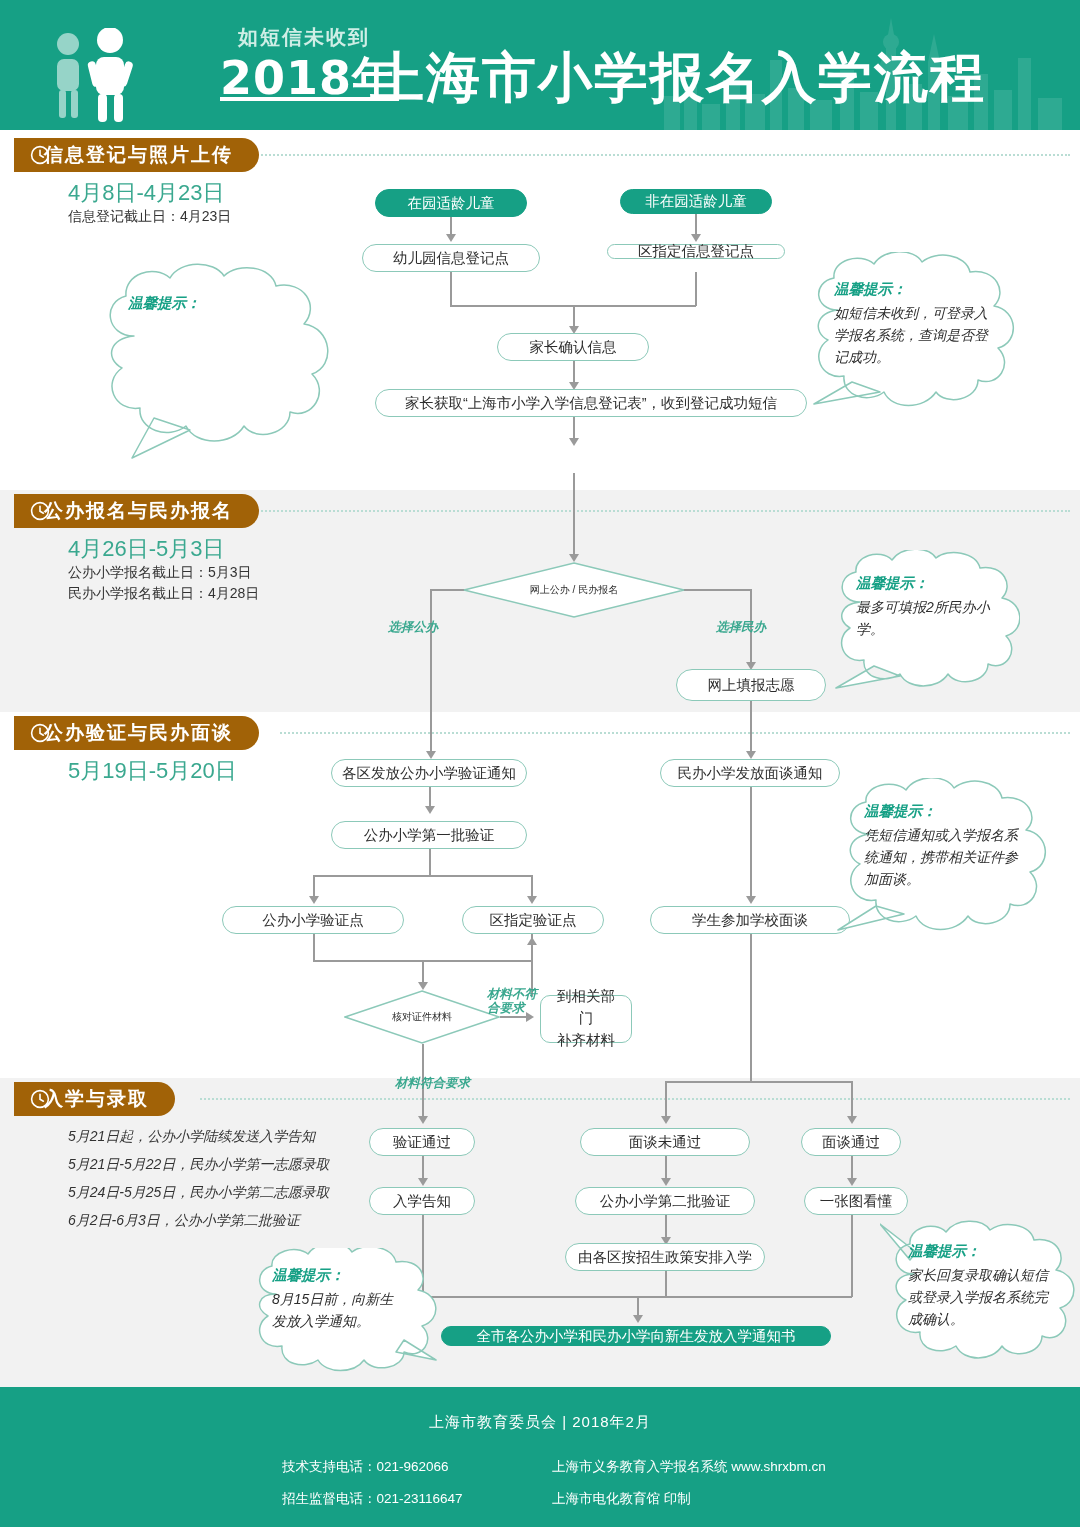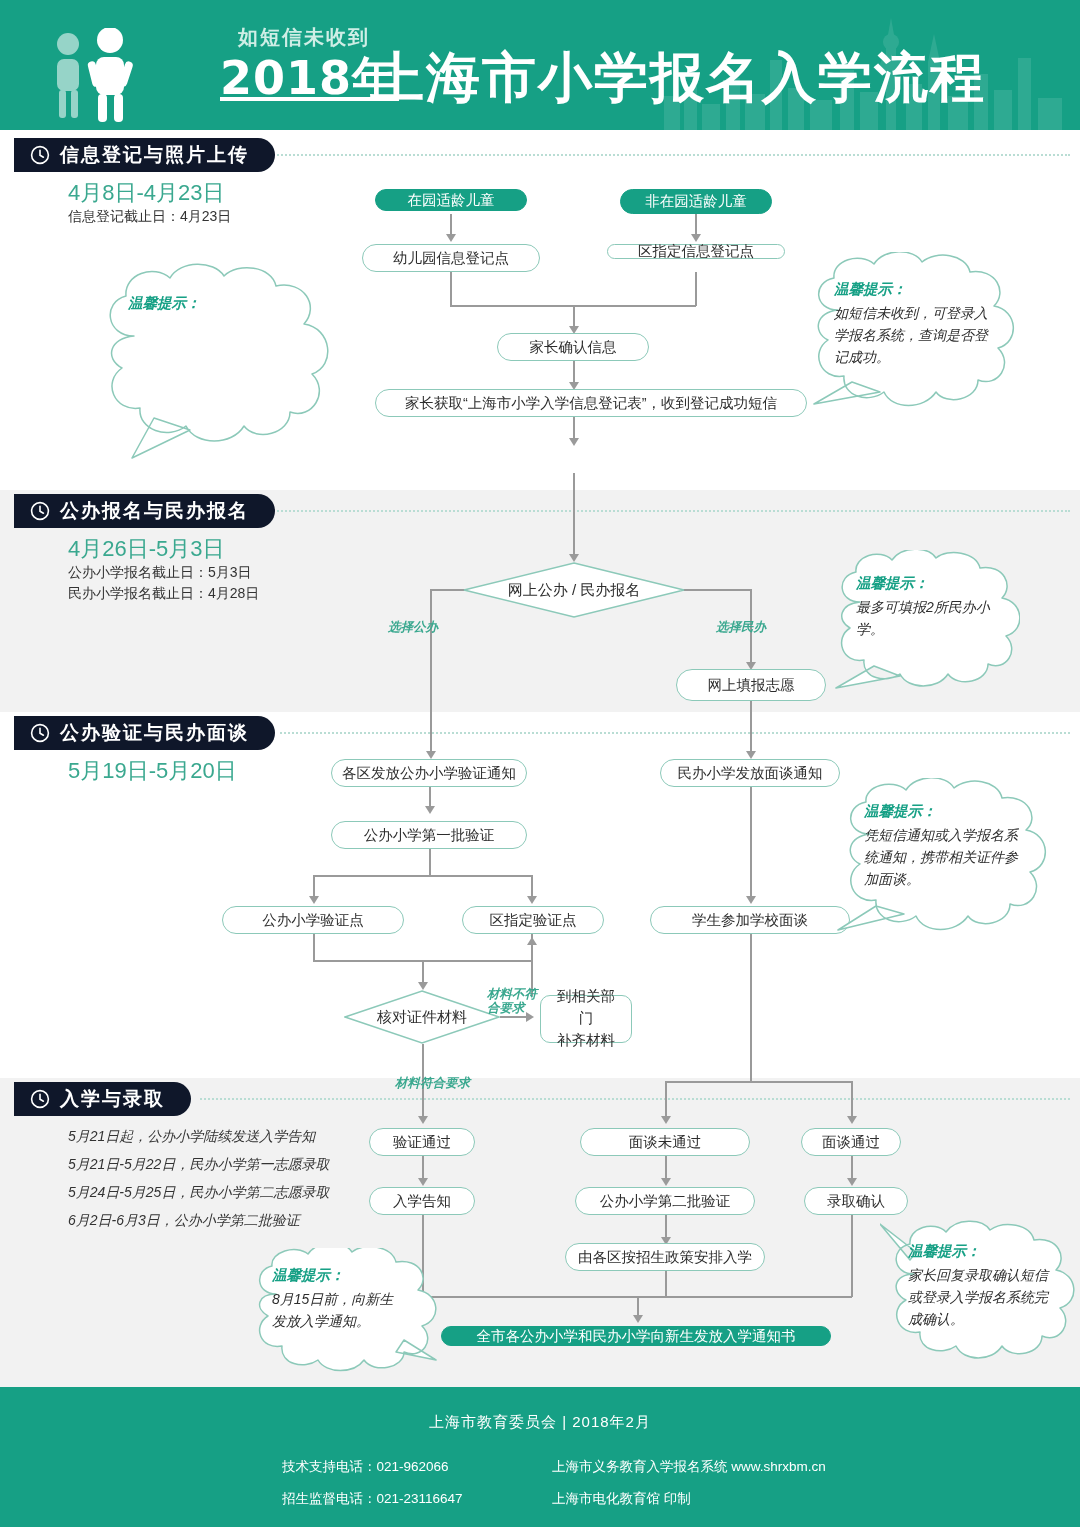--- a/index.html
+++ b/index.html
@@ -36,23 +36,23 @@
     color:#ffffff; letter-spacing:1px; font-family:"DejaVu Sans",sans-serif;text-decoration:underline;
   }
   .hdr-main {
     position:absolute; left:150px; top:24px; font-size:54px; font-weight:bold;
     color:#ffffff; letter-spacing:2px; white-space:nowrap;
   }
 
   
   .sec {
     position:absolute; height:34px; left:14px;
-    background:#0f172a; color:#ffffff;
+    background:#a16207; color:#ffffff;
     border-radius:0 17px 17px 0;
-    display:flex; align-items:center; padding:0 26px 0 46px;
+    display:flex; align-items:center; padding:0 26px 0 30px;
     font-size:19px; font-weight:bold; letter-spacing:2px;
     z-index:6;
   }
   .sec .clk { position:absolute; left:16px; top:7px; width:20px; height:20px; }
   .sec-dots {
     position:absolute; height:1px; right:8px;
     border-top:2px dotted #b9ddd4; z-index:1;
   }
 
   .date-big {
@@ -73,21 +73,21 @@
   }
   .node.solid {
     background:#16a085; border-color:#16a085; color:#ffffff; font-size:14.5px;
   }
   .node.sq { border-radius:10px; }
   .node.tall { line-height:1.5; }
 
   .diamond {
     position:absolute; z-index:4;
     display:flex; align-items:center; justify-content:center;
-    font-size:15px; color:#2d2d2d; text-align:center;
+    font-size:10px; color:#2d2d2d; text-align:center;
   }
   .diamond .dshape {
     position:absolute; left:0; top:0; width:100%; height:100%;
   }
   .diamond span { position:relative; z-index:2; }
 
   
   .ln { position:absolute; background:#9a9a9a; z-index:2; }
   .lnv { width:1.6px; }
   .lnh { height:1.6px; }
@@ -235,21 +235,21 @@
       <circle cx="10" cy="10" r="8.4" fill="none" stroke="#ffffff" stroke-width="1.6"></circle>
       <path d="M10 5.2 V10.2 L13.4 12.2" stroke="#ffffff" stroke-width="1.6" fill="none" stroke-linecap="round"></path>
     </svg>
     <span>入学与录取</span>
   </div>
   <div class="date-sub" style="left:68px;top:1122px;line-height:28px;font-style:italic;">5月21日起，公办小学陆续发送入学告知
 5月21日-5月22日，民办小学第一志愿录取
 5月24日-5月25日，民办小学第二志愿录取
 6月2日-6月3日，公办小学第二批验证</div>
 
-  <div class="node solid" style="left:375px;top:189px;width:152px;height:22px;">在园适龄儿童</div>
+  <div class="node solid" style="left:375px;top:189px;width:152px;height:28px;">在园适龄儿童</div>
   <div class="node solid" style="left:620px;top:189px;width:152px;height:25px;">非在园适龄儿童</div>
 
   <div class="ln lnv" style="left:450px;top:214px;height:22px;"></div>
   <div class="arw" style="left:446px;top:234px;"></div>
   <div class="ln lnv" style="left:695px;top:214px;height:22px;"></div>
   <div class="arw" style="left:691px;top:234px;"></div>
 
   <div class="node" style="left:362px;top:244px;width:178px;height:28px;">幼儿园信息登记点</div>
   <div class="node" style="left:607px;top:244px;width:178px;height:15px;">区指定信息登记点</div>
 
@@ -359,21 +359,21 @@
 
   <div class="ln lnv" style="left:422px;top:1156px;height:25px;"></div>
   <div class="arw" style="left:418px;top:1178px;"></div>
   <div class="ln lnv" style="left:665px;top:1156px;height:25px;"></div>
   <div class="arw" style="left:661px;top:1178px;"></div>
   <div class="ln lnv" style="left:851px;top:1156px;height:25px;"></div>
   <div class="arw" style="left:847px;top:1178px;"></div>
 
   <div class="node" style="left:369px;top:1187px;width:106px;height:28px;">入学告知</div>
   <div class="node" style="left:575px;top:1187px;width:180px;height:28px;">公办小学第二批验证</div>
-  <div class="node" style="left:804px;top:1187px;width:104px;height:28px;">录取确认</div>
+  <div class="node" style="left:804px;top:1187px;width:104px;height:28px;">一张图看懂</div>
 
   <div class="ln lnv" style="left:665px;top:1215px;height:25px;"></div>
   <div class="arw" style="left:661px;top:1237px;"></div>
   <div class="node" style="left:565px;top:1243px;width:200px;height:28px;">由各区按招生政策安排入学</div>
 
   <div class="ln lnv" style="left:422px;top:1215px;height:82px;"></div>
   <div class="ln lnv" style="left:665px;top:1271px;height:26px;"></div>
   <div class="ln lnv" style="left:851px;top:1215px;height:82px;"></div>
   <div class="ln lnh" style="left:422px;top:1296px;width:430px;"></div>
   <div class="ln lnv" style="left:637px;top:1296px;height:22px;"></div>

